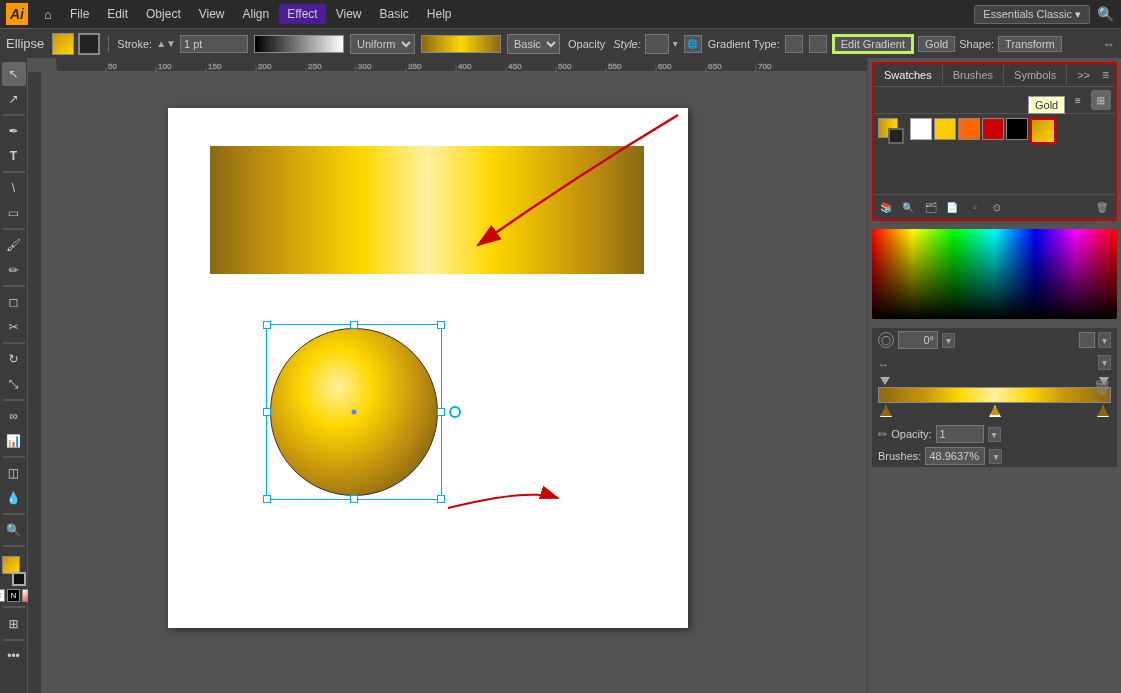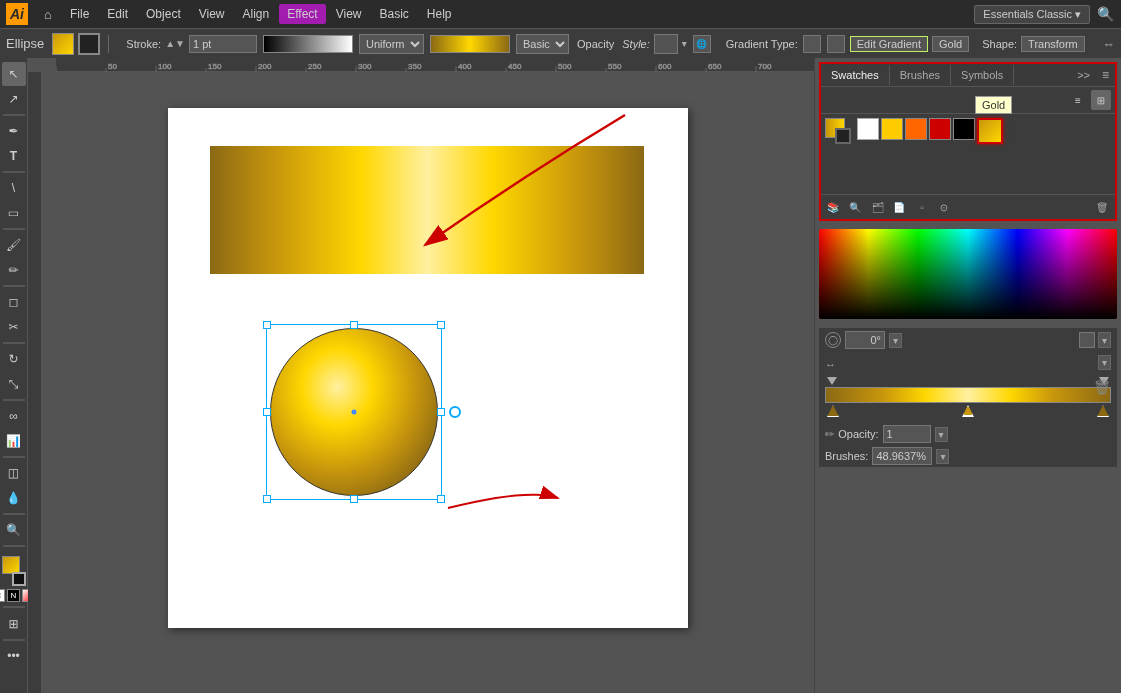--- a/index.html
+++ b/index.html
@@ -21,21 +21,21 @@
       font-weight: bold; color: #2b2b2b; font-size: 13px;
       margin-right: 6px;
     }
     .menu-item {
       padding: 3px 8px;
       color: #ccc;
       cursor: pointer;
       border-radius: 2px;
       font-size: 12px;
     }
-    .menu-item.active { background: #a21caf; }
+    .menu-item.active { background: #4c1d95; }
     .menu-bar-right {
       margin-left: auto;
       display: flex; align-items: center; gap: 8px;
     }
     .essentials-btn {
       background: #444;
       border: 1px solid #666;
       color: #ccc;
       padding: 2px 8px;
       font-size: 11px;
@@ -73,21 +73,21 @@
       width: 22px; height: 22px;
       background: #222;
       border: 2px solid #888;
       cursor: pointer;
     }
     .toolbar-separator {
       width: 1px; height: 18px;
       background: #666;
       margin: 0 4px;
     }
-    .toolbar-text { font-size: 11px; color: #ccc; margin-left: 9px; }
+    .toolbar-text { font-size: 11px; color: #ccc; }
     .toolbar-input {
       background: #555;
       border: 1px solid #777;
       color: #ccc;
       font-size: 11px;
       width: 36px;
       height: 18px;
       padding: 0 3px;
     }
     .toolbar-select {
@@ -212,21 +212,21 @@
       position: absolute;
       top: 50%; left: 50%;
       width: 5px; height: 5px;
       background: #4488ff;
       border-radius: 50%;
       transform: translate(-50%,-50%);
     }
 
     
     .right-panels {
-      width: 307px;
+      width: 254px;
       background: #535353;
       display: flex;
       flex-direction: column;
       border-left: 1px solid #444;
     }
 
     
     .swatches-panel {
       background: #3c3c3c;
       border: 2px solid #cc0000;
@@ -435,21 +435,21 @@
   <span class="toolbar-text" style="margin-left:4px;">Opacity</span>
   <span class="toolbar-text" style="margin-left:4px;font-style:italic;">Style:</span>
   <div class="toolbar-swatch" style="width:24px;height:20px;background:#535353;border:1px solid #777;"></div>
   <span style="font-size:10px;color:#aaa;cursor:pointer;">▾</span>
   <div style="width:18px;height:18px;border:1px solid #777;background:#555;margin:0 2px;display:flex;align-items:center;justify-content:center;cursor:pointer;">
     <span style="font-size:9px;color:#aaa;">🌐</span>
   </div>
   <span class="toolbar-text">Gradient Type:</span>
   <div style="width:18px;height:18px;border:1px solid #777;background:#555;margin:0 1px;cursor:pointer;"></div>
   <div style="width:18px;height:18px;border:1px solid #777;background:#555;margin:0 1px;cursor:pointer;"></div>
-  <button style="background:#555;border:1px solid #bef264;color:#ccc;font-size:11px;padding:1px 6px;cursor:pointer;">Edit Gradient</button>
+  <button style="background:#555;border:3px solid #bef264;color:#ccc;font-size:11px;padding:1px 6px;cursor:pointer;">Edit Gradient</button>
   <button style="background:#555;border:1px solid #777;color:#ccc;font-size:11px;padding:1px 6px;cursor:pointer;">Gold</button>
   <span class="toolbar-text">Shape:</span>
   <button style="background:#555;border:1px solid #777;color:#ccc;font-size:11px;padding:1px 6px;cursor:pointer;">Transform</button>
   <div style="margin-left:auto;font-size:13px;color:#aaa;cursor:pointer;">⇔</div>
 </div>
 
 <div class="main-layout">
 
   <div class="tools-panel">
 

